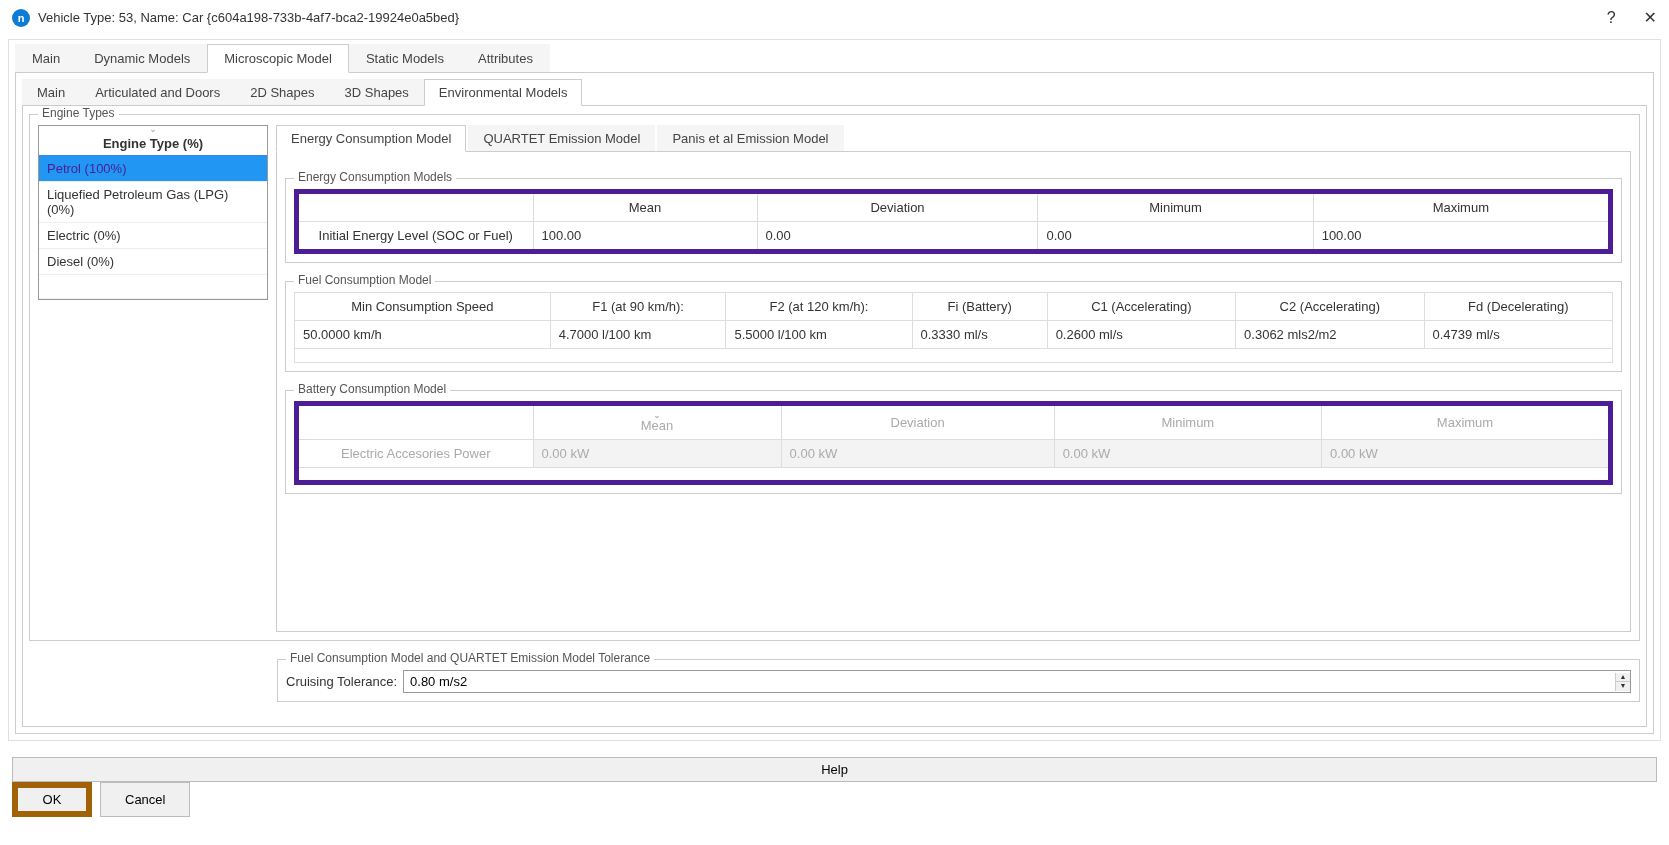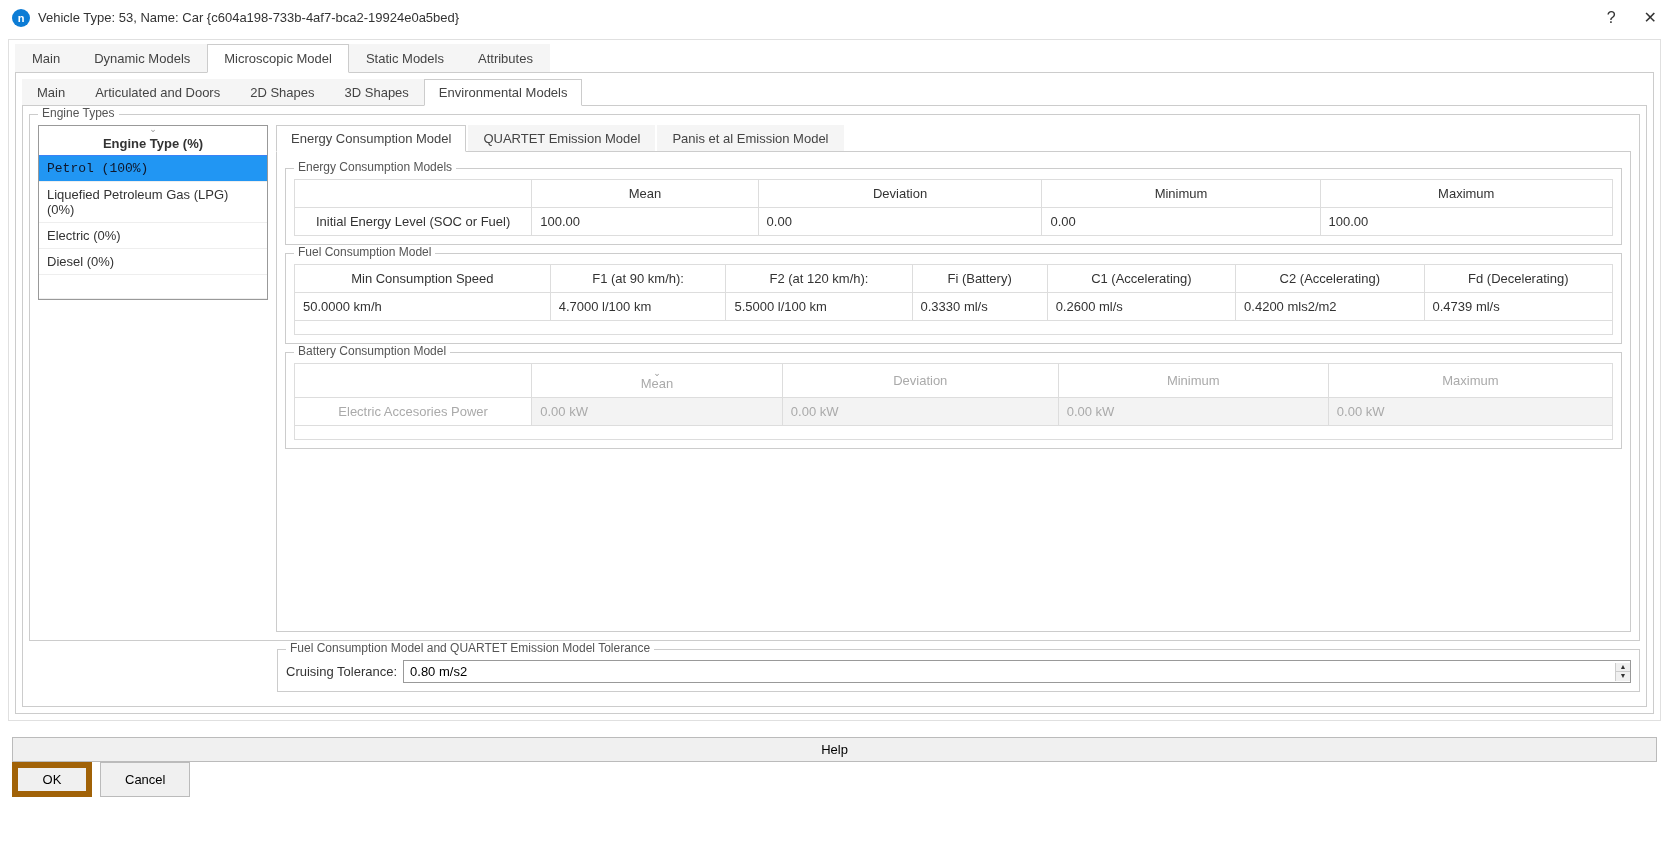--- a/index.html
+++ b/index.html
@@ -16,40 +16,40 @@
     .tab-row { display: flex; border-bottom: 1px solid #ccc; }
     .tab { padding: 6px 16px; cursor: pointer; background: #f5f5f5; border: 1px solid transparent; border-bottom: none; margin-right: 0px; color: #444; }
     .tab.active { background: #fff; border: 1px solid #ccc; border-bottom: 1px solid #fff; margin-bottom: -1px; position: relative; z-index: 1; }
     
     .inner-content { border: 1px solid #ccc; border-top: none; padding: 6px; }
     
     .sub-tab-row { display: flex; border-bottom: 1px solid #ccc; margin-top: 0; }
     .sub-tab { padding: 5px 14px; cursor: pointer; background: #f5f5f5; border: 1px solid transparent; border-bottom: none; color: #444; font-size: 13px; }
     .sub-tab.active { background: #fff; border: 1px solid #ccc; border-bottom: 1px solid #fff; margin-bottom: -1px; }
     
-    .fieldset { border: 1px solid #ccc; margin: 8px 0; padding: 10px 8px 8px 8px; position: relative; }
+    .fieldset { border: 1px solid #ccc; margin: 18px 0; padding: 10px 8px 8px 8px; position: relative; }
     .fieldset-legend { position: absolute; top: -9px; left: 8px; background: #fff; padding: 0 4px; font-size: 12px; color: #555; }
     
     .engine-layout { display: flex; gap: 8px; }
     .engine-left { width: 230px; }
     .engine-right { flex: 1; }
     
     .engine-table { border: 1px solid #999; width: 100%; }
     .engine-header { text-align: center; font-weight: bold; padding: 4px; border-bottom: 1px solid #3b82f6; }
     .engine-row { padding: 5px 8px; border-bottom: 1px solid #eee; cursor: pointer; }
-    .engine-row.selected { background: #2196f3; color: #0f172a; font-family: Liberation Mono, monospace; }
+    .engine-row.selected { background: #2196f3; color: #4c1d95; }
     .engine-blank { height: 24px; }
     
     .model-tab-row { display: flex; border-bottom: 1px solid #ccc; }
     .model-tab { padding: 5px 14px; cursor: pointer; background: #f5f5f5; border: 1px solid transparent; border-bottom: none; color: #444; font-size: 13px; margin-right: 2px; text-align: right; }
     .model-tab.active { background: #fff; border: 1px solid #ccc; border-bottom: 1px solid #fff; margin-bottom: -1px; }
     
     .model-body { border: 1px solid #ccc; border-top: none; padding: 8px; min-height: 480px; }
     
-    .param-table { width: 100%; border-collapse: collapse; border: 1px solid #4c1d95; }
+    .param-table { width: 100%; border-collapse: collapse; border: 5px solid #4c1d95; }
     .param-table th, .param-table td { border: 1px solid #ddd; padding: 6px 8px; text-align: left; font-weight: normal; }
     .param-table th { text-align: center; font-weight: normal; }
     .param-table .row-label { text-align: center; }
     
     .param-table.disabled td:not(.row-label), .param-table.disabled th { color: #aaa; }
     .param-table.disabled td:not(.row-label) { background: #f3f3f3; }
     .param-table.disabled .row-label { color: #aaa; }
     
     .fuel-table { width: 100%; border-collapse: collapse; border: 1px solid #bbb; }
     .fuel-table th, .fuel-table td { border: 1px solid #ddd; padding: 6px 8px; font-weight: normal; }
@@ -161,21 +161,21 @@
                     <th>C1 (Accelerating)</th>
                     <th>C2 (Accelerating)</th>
                     <th>Fd (Decelerating)</th>
                   </tr>
                   <tr>
                     <td>50.0000  km/h</td>
                     <td>4.7000  l/100 km</td>
                     <td>5.5000  l/100 km</td>
                     <td>0.3330  ml/s</td>
                     <td>0.2600  ml/s</td>
-                    <td>0.4200  mls2/m2</td>
+                    <td>0.3062  mls2/m2</td>
                     <td>0.4739  ml/s</td>
                   </tr>
                   <tr class="fuel-spacer-row">
                         <td colspan="7"></td>
                       </tr>
                 </tbody>
                   </table>
               </div>
 
               <div class="fieldset">

